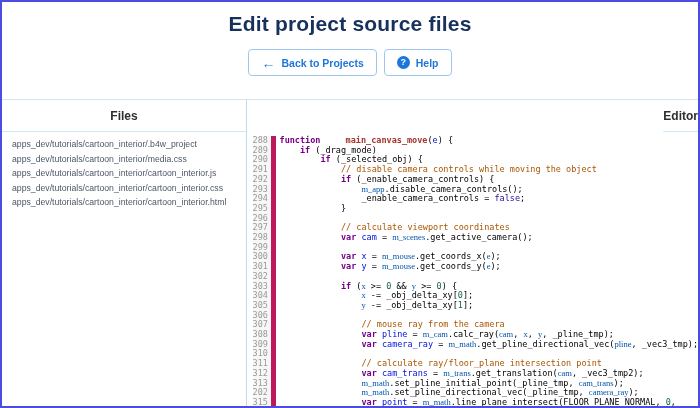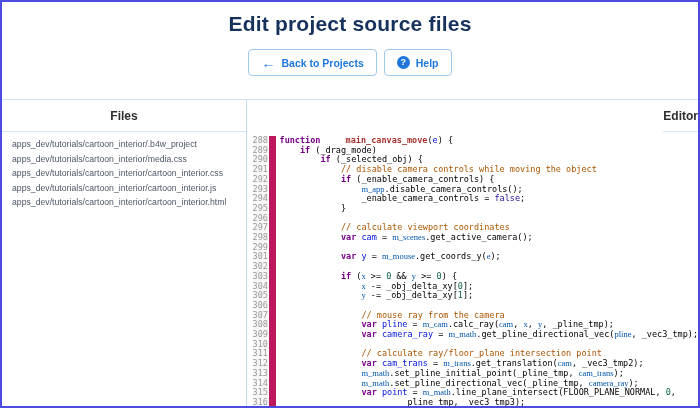--- a/index.html
+++ b/index.html
@@ -100,21 +100,21 @@
     font-family: "DejaVu Sans Mono", "Liberation Mono", monospace;
     font-size: 8.5px;
     line-height: 9.7px;
   }
   .code-line { display: flex; white-space: pre; }
   .ln {
     width: 23px; min-width: 23px;
     text-align: right;
     padding-right: 4px;
     background: #f7f7f7;
-    border-right: 7px solid #be185d;
+    border-right: 5px solid #be185d;
     color: var(--linenum-gray, #999999);
   }
   .lc { padding-left: 4px; white-space: pre; color: var(--tok-pl, #000); }
   .tk-k   { color: var(--tok-k, #770088); font-weight: bold; }
   .tk-fn  { color: var(--tok-fn, #a5342e); font-weight: bold; padding-left: 20px; }
   .tk-v2  { color: var(--tok-v2, #0055aa); font-family: Liberation Serif, serif; }
   .tk-def { color: var(--tok-def, #0011dd); }
   .tk-cm  { color: var(--tok-cm, #aa5500); }
   .tk-num { color: var(--tok-num, #116644); }
   .tk-atom{ color: var(--tok-atom, #221199); }
@@ -136,51 +136,52 @@
     </button>
   </div>
 </div>
 
 <div class="content">
   <div class="files-panel">
     <div class="panel-header">Files</div>
     <div class="files-list" id="files-list">
         <div class="file-item">apps_dev/tutorials/cartoon_interior/.b4w_project</div>
         <div class="file-item">apps_dev/tutorials/cartoon_interior/media.css</div>
+        <div class="file-item">apps_dev/tutorials/cartoon_interior/cartoon_interior.js</div>
         <div class="file-item">apps_dev/tutorials/cartoon_interior/cartoon_interior.css</div>
-        <div class="file-item">apps_dev/tutorials/cartoon_interior/cartoon_interior.js</div>
         <div class="file-item">apps_dev/tutorials/cartoon_interior/cartoon_interior.html</div>
       </div>
   </div>
   <div class="editor-panel">
     <div class="panel-header">Editor</div>
     <div class="editor-body" id="code-lines">
         <div class="code-line"><span class="ln">288</span><span class="lc"><span class="tk-k">function</span><span class="tk-pl"> </span><span class="tk-fn">main_canvas_move</span><span class="tk-pl">(</span><span class="tk-def">e</span><span class="tk-pl">) {</span></span></div>
         <div class="code-line"><span class="ln">289</span><span class="lc"><span class="tk-pl">    </span><span class="tk-k">if</span><span class="tk-pl"> (_drag_mode)</span></span></div>
         <div class="code-line"><span class="ln">290</span><span class="lc"><span class="tk-pl">        </span><span class="tk-k">if</span><span class="tk-pl"> (_selected_obj) {</span></span></div>
         <div class="code-line"><span class="ln">291</span><span class="lc"><span class="tk-pl">            </span><span class="tk-cm">// disable camera controls while moving the object</span></span></div>
         <div class="code-line"><span class="ln">292</span><span class="lc"><span class="tk-pl">            </span><span class="tk-k">if</span><span class="tk-pl"> (_enable_camera_controls) {</span></span></div>
         <div class="code-line"><span class="ln">293</span><span class="lc"><span class="tk-pl">                </span><span class="tk-v2">m_app</span><span class="tk-pl">.disable_camera_controls();</span></span></div>
         <div class="code-line"><span class="ln">294</span><span class="lc"><span class="tk-pl">                _enable_camera_controls = </span><span class="tk-atom">false</span><span class="tk-pl">;</span></span></div>
         <div class="code-line"><span class="ln">295</span><span class="lc"><span class="tk-pl">            }</span></span></div>
         <div class="code-line"><span class="ln">296</span><span class="lc"></span></div>
         <div class="code-line"><span class="ln">297</span><span class="lc"><span class="tk-pl">            </span><span class="tk-cm">// calculate viewport coordinates</span></span></div>
         <div class="code-line"><span class="ln">298</span><span class="lc"><span class="tk-pl">            </span><span class="tk-k">var</span><span class="tk-pl"> </span><span class="tk-def">cam</span><span class="tk-pl"> = </span><span class="tk-v2">m_scenes</span><span class="tk-pl">.get_active_camera();</span></span></div>
         <div class="code-line"><span class="ln">299</span><span class="lc"></span></div>
+        <div class="code-line"><span class="ln">300</span><span class="lc"><span class="tk-pl">            </span><span class="tk-k">var</span><span class="tk-pl"> </span><span class="tk-def">x</span><span class="tk-pl"> = </span><span class="tk-v2">m_mouse</span><span class="tk-pl">.get_coords_x(</span><span class="tk-v2">e</span><span class="tk-pl">);</span></span></div>
         <div class="code-line"><span class="ln">301</span><span class="lc"><span class="tk-pl">            </span><span class="tk-k">var</span><span class="tk-pl"> </span><span class="tk-def">y</span><span class="tk-pl"> = </span><span class="tk-v2">m_mouse</span><span class="tk-pl">.get_coords_y(</span><span class="tk-v2">e</span><span class="tk-pl">);</span></span></div>
         <div class="code-line"><span class="ln">302</span><span class="lc"></span></div>
         <div class="code-line"><span class="ln">303</span><span class="lc"><span class="tk-pl">            </span><span class="tk-k">if</span><span class="tk-pl"> (</span><span class="tk-v2">x</span><span class="tk-pl"> &gt;= </span><span class="tk-num">0</span><span class="tk-pl"> &amp;&amp; </span><span class="tk-v2">y</span><span class="tk-pl"> &gt;= </span><span class="tk-num">0</span><span class="tk-pl">) {</span></span></div>
         <div class="code-line"><span class="ln">304</span><span class="lc"><span class="tk-pl">                </span><span class="tk-v2">x</span><span class="tk-pl"> -= _obj_delta_xy[</span><span class="tk-num">0</span><span class="tk-pl">];</span></span></div>
         <div class="code-line"><span class="ln">305</span><span class="lc"><span class="tk-pl">                </span><span class="tk-v2">y</span><span class="tk-pl"> -= _obj_delta_xy[</span><span class="tk-num">1</span><span class="tk-pl">];</span></span></div>
         <div class="code-line"><span class="ln">306</span><span class="lc"></span></div>
         <div class="code-line"><span class="ln">307</span><span class="lc"><span class="tk-pl">                </span><span class="tk-cm">// mouse ray from the camera</span></span></div>
         <div class="code-line"><span class="ln">308</span><span class="lc"><span class="tk-pl">                </span><span class="tk-k">var</span><span class="tk-pl"> </span><span class="tk-def">pline</span><span class="tk-pl"> = </span><span class="tk-v2">m_cam</span><span class="tk-pl">.calc_ray(</span><span class="tk-v2">cam</span><span class="tk-pl">, </span><span class="tk-v2">x</span><span class="tk-pl">, </span><span class="tk-v2">y</span><span class="tk-pl">, _pline_tmp);</span></span></div>
         <div class="code-line"><span class="ln">309</span><span class="lc"><span class="tk-pl">                </span><span class="tk-k">var</span><span class="tk-pl"> </span><span class="tk-def">camera_ray</span><span class="tk-pl"> = </span><span class="tk-v2">m_math</span><span class="tk-pl">.get_pline_directional_vec(</span><span class="tk-v2">pline</span><span class="tk-pl">, _vec3_tmp);</span></span></div>
         <div class="code-line"><span class="ln">310</span><span class="lc"></span></div>
         <div class="code-line"><span class="ln">311</span><span class="lc"><span class="tk-pl">                </span><span class="tk-cm">// calculate ray/floor_plane intersection point</span></span></div>
         <div class="code-line"><span class="ln">312</span><span class="lc"><span class="tk-pl">                </span><span class="tk-k">var</span><span class="tk-pl"> </span><span class="tk-def">cam_trans</span><span class="tk-pl"> = </span><span class="tk-v2">m_trans</span><span class="tk-pl">.get_translation(</span><span class="tk-v2">cam</span><span class="tk-pl">, _vec3_tmp2);</span></span></div>
         <div class="code-line"><span class="ln">313</span><span class="lc"><span class="tk-pl">                </span><span class="tk-v2">m_math</span><span class="tk-pl">.set_pline_initial_point(_pline_tmp, </span><span class="tk-v2">cam_trans</span><span class="tk-pl">);</span></span></div>
-        <div class="code-line"><span class="ln">314</span><span class="lc"><span class="tk-pl">                </span><span class="tk-v2">m_math</span><span class="tk-pl">.set_pline_directional_vec(_pline_tmp, </span><span class="tk-v2">camera_ray</span><span class="tk-pl">);</span></span></div>
+        <div class="code-line"><span class="ln">202</span><span class="lc"><span class="tk-pl">                </span><span class="tk-v2">m_math</span><span class="tk-pl">.set_pline_directional_vec(_pline_tmp, </span><span class="tk-v2">camera_ray</span><span class="tk-pl">);</span></span></div>
         <div class="code-line"><span class="ln">315</span><span class="lc"><span class="tk-pl">                </span><span class="tk-k">var</span><span class="tk-pl"> </span><span class="tk-def">point</span><span class="tk-pl"> = </span><span class="tk-v2">m_math</span><span class="tk-pl">.line_plane_intersect(FLOOR_PLANE_NORMAL, </span><span class="tk-num">0</span><span class="tk-pl">,</span></span></div>
         <div class="code-line"><span class="ln">316</span><span class="lc"><span class="tk-pl">                        _pline_tmp, _vec3_tmp3);</span></span></div>
       </div>
   </div>
 </div>
 
 </body></html>

